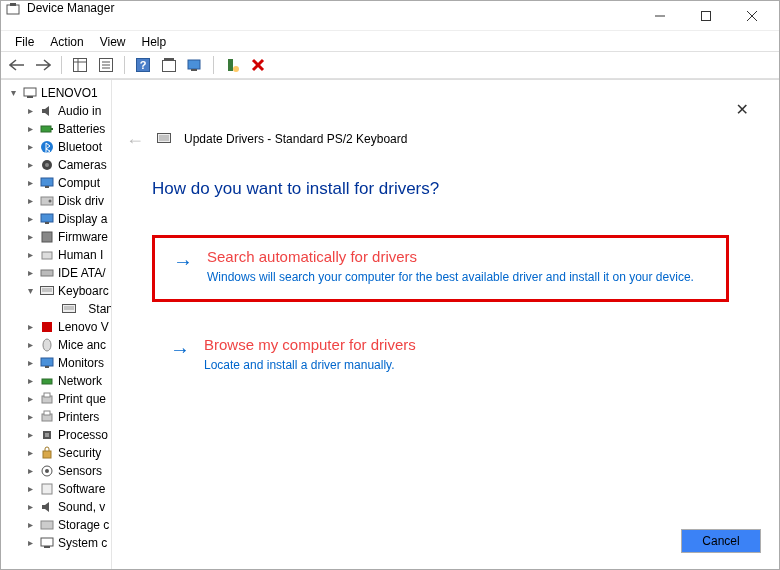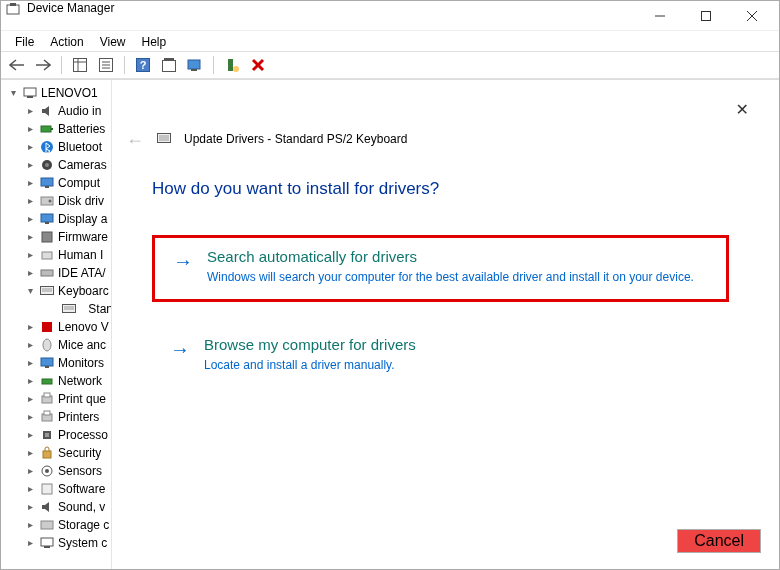--- a/index.html
+++ b/index.html
@@ -41,25 +41,25 @@
 .dlg-back { font-size: 18px; color: #bbb; }
 .dlg-icon { width: 16px; height: 16px; display: flex; align-items: center; justify-content: center; }
 .dlg-title { font-size: 12px; color: #000000; }
 .dlg-body { padding: 30px 50px 0 40px; }
 .dlg-question { color: #003399; font-size: 17px; font-weight: 400; margin-bottom: 36px; }
 
 .option { padding: 10px 18px 14px 18px; margin-bottom: 24px; display: flex; gap: 14px; align-items: flex-start; }
 .option.highlight { border: 3px solid #e00000; }
 .option .arrow { color: #0066cc; font-size: 20px; margin-top: 0; }
 .option .opt-txt { flex: 1; }
-.option .opt-title { color: #0f766e; font-size: 15px; }
+.option .opt-title { color: #ef4444; font-size: 15px; }
 .option .opt-desc { color: #0066cc; font-size: 12px; margin-top: 4px; line-height: 1.35; }
 
 .dlg-footer { position: absolute; right: 18px; bottom: 16px; }
-.btn { min-width: 80px; height: 24px; font-size: 16px; border: 1px solid #adadad; background: #ef4444; padding: 0 16px; }
+.btn { min-width: 80px; height: 24px; font-size: 12px; border: 1px solid #adadad; background: #3b82f6; padding: 0 16px; }
 
 
 svg { display: block; }
 </style>
 </head>
 <body>
 
 <div class="titlebar">
   <span class="title-icon">
     <svg width="14" height="14">

